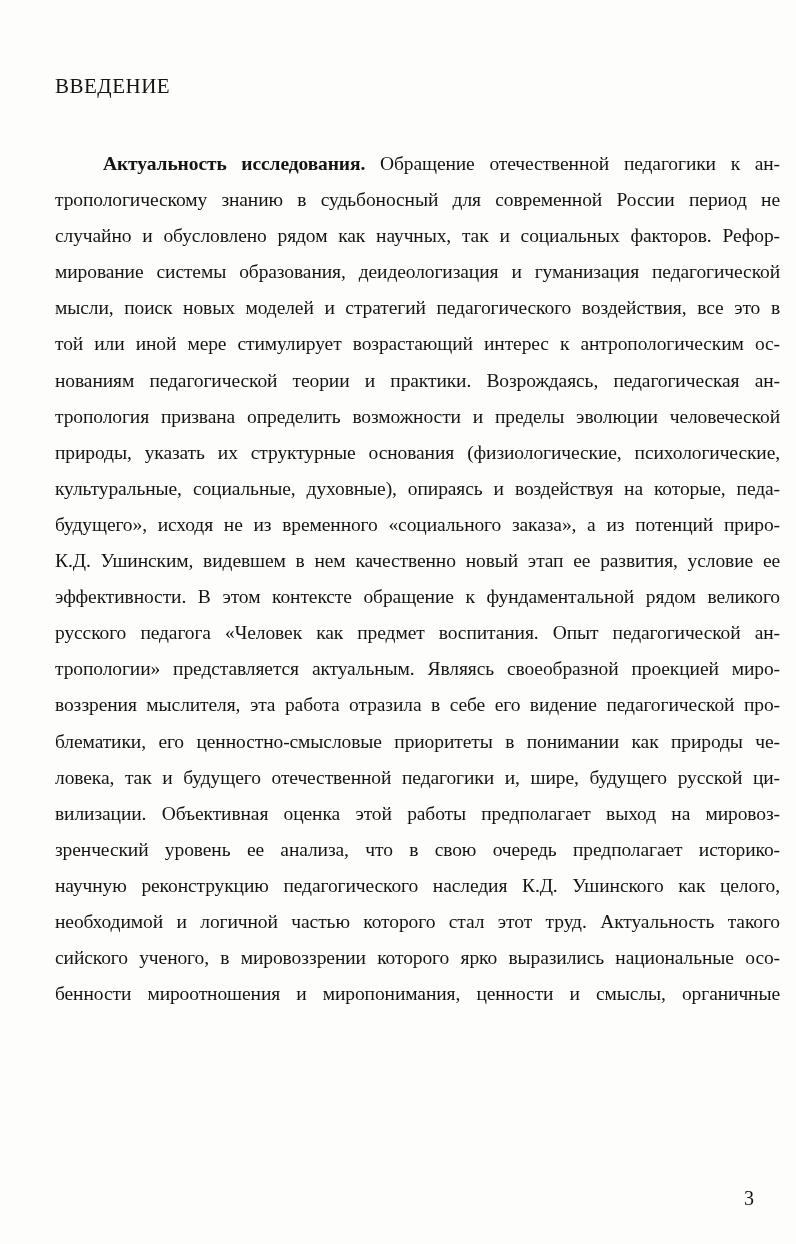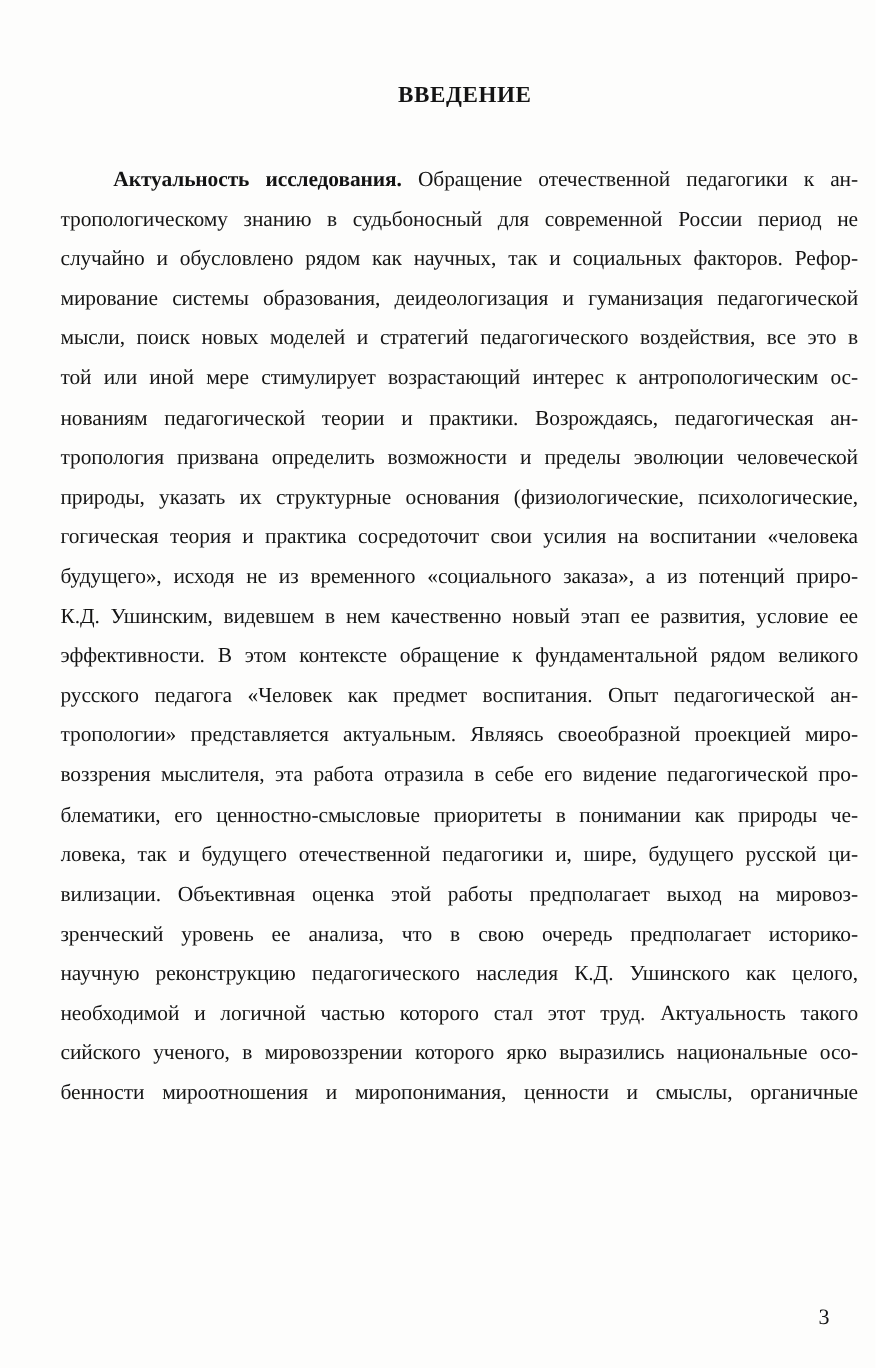--- a/index.html
+++ b/index.html
@@ -14,22 +14,21 @@
     background: #fdfdfc;
     font-family: "Liberation Serif", "DejaVu Serif", serif;
     color: #141414;
     overflow: hidden;
   }
   .doc-title {
     position: absolute;
     top: 74px;
     left: 55px;
     width: 735px;
-    text-align: center;
-    font-weight: bold;
+    font-weight: normal;
     font-size: 21px;
     letter-spacing: 0.5px;
   }
   .text-block {
     position: absolute;
     top: 146px;
     left: 45px;
     width: 735px;
   }
   .line {
@@ -68,21 +67,21 @@
     <div class="line first"><span class="lead-bold">Актуальность исследования.</span> <span>Обращение отечественной педагогики к ан-</span></div>
 
     <div class="line">тропологическому знанию в судьбоносный для современной России период не</div>
     <div class="line">случайно и обусловлено рядом как научных, так и социальных факторов. Рефор-</div>
     <div class="line">мирование системы образования, деидеологизация и гуманизация педагогической</div>
     <div class="line">мысли, поиск новых моделей и стратегий педагогического воздействия, все это в</div>
     <div class="line">той или иной мере стимулирует возрастающий интерес к антропологическим ос-</div>
     <div class="line">нованиям педагогической теории и практики. Возрождаясь, педагогическая ан-</div>
     <div class="line">тропология призвана определить возможности и пределы эволюции человеческой</div>
     <div class="line">природы, указать их структурные основания (физиологические, психологические,</div>
-    <div class="line">гогическая теория и практика сосредоточит свои усилия на воспитании «человека</div>
+    <div class="line">культуральные, социальные, духовные), опираясь и воздействуя на которые, педа-</div>
     <div class="line">будущего», исходя не из временного «социального заказа», а из потенций приро-</div>
     <div class="line">К.Д. Ушинским, видевшем в нем качественно новый этап ее развития, условие ее</div>
     <div class="line">эффективности. В этом контексте обращение к фундаментальной рядом великого</div>
     <div class="line">русского педагога «Человек как предмет воспитания. Опыт педагогической ан-</div>
     <div class="line">тропологии» представляется актуальным. Являясь своеобразной проекцией миро-</div>
     <div class="line">воззрения мыслителя, эта работа отразила в себе его видение педагогической про-</div>
     <div class="line">блематики, его ценностно-смысловые приоритеты в понимании как природы че-</div>
     <div class="line">ловека, так и будущего отечественной педагогики и, шире, будущего русской ци-</div>
     <div class="line">вилизации. Объективная оценка этой работы предполагает выход на мировоз-</div>
     <div class="line">зренческий уровень ее анализа, что в свою очередь предполагает историко-</div>

